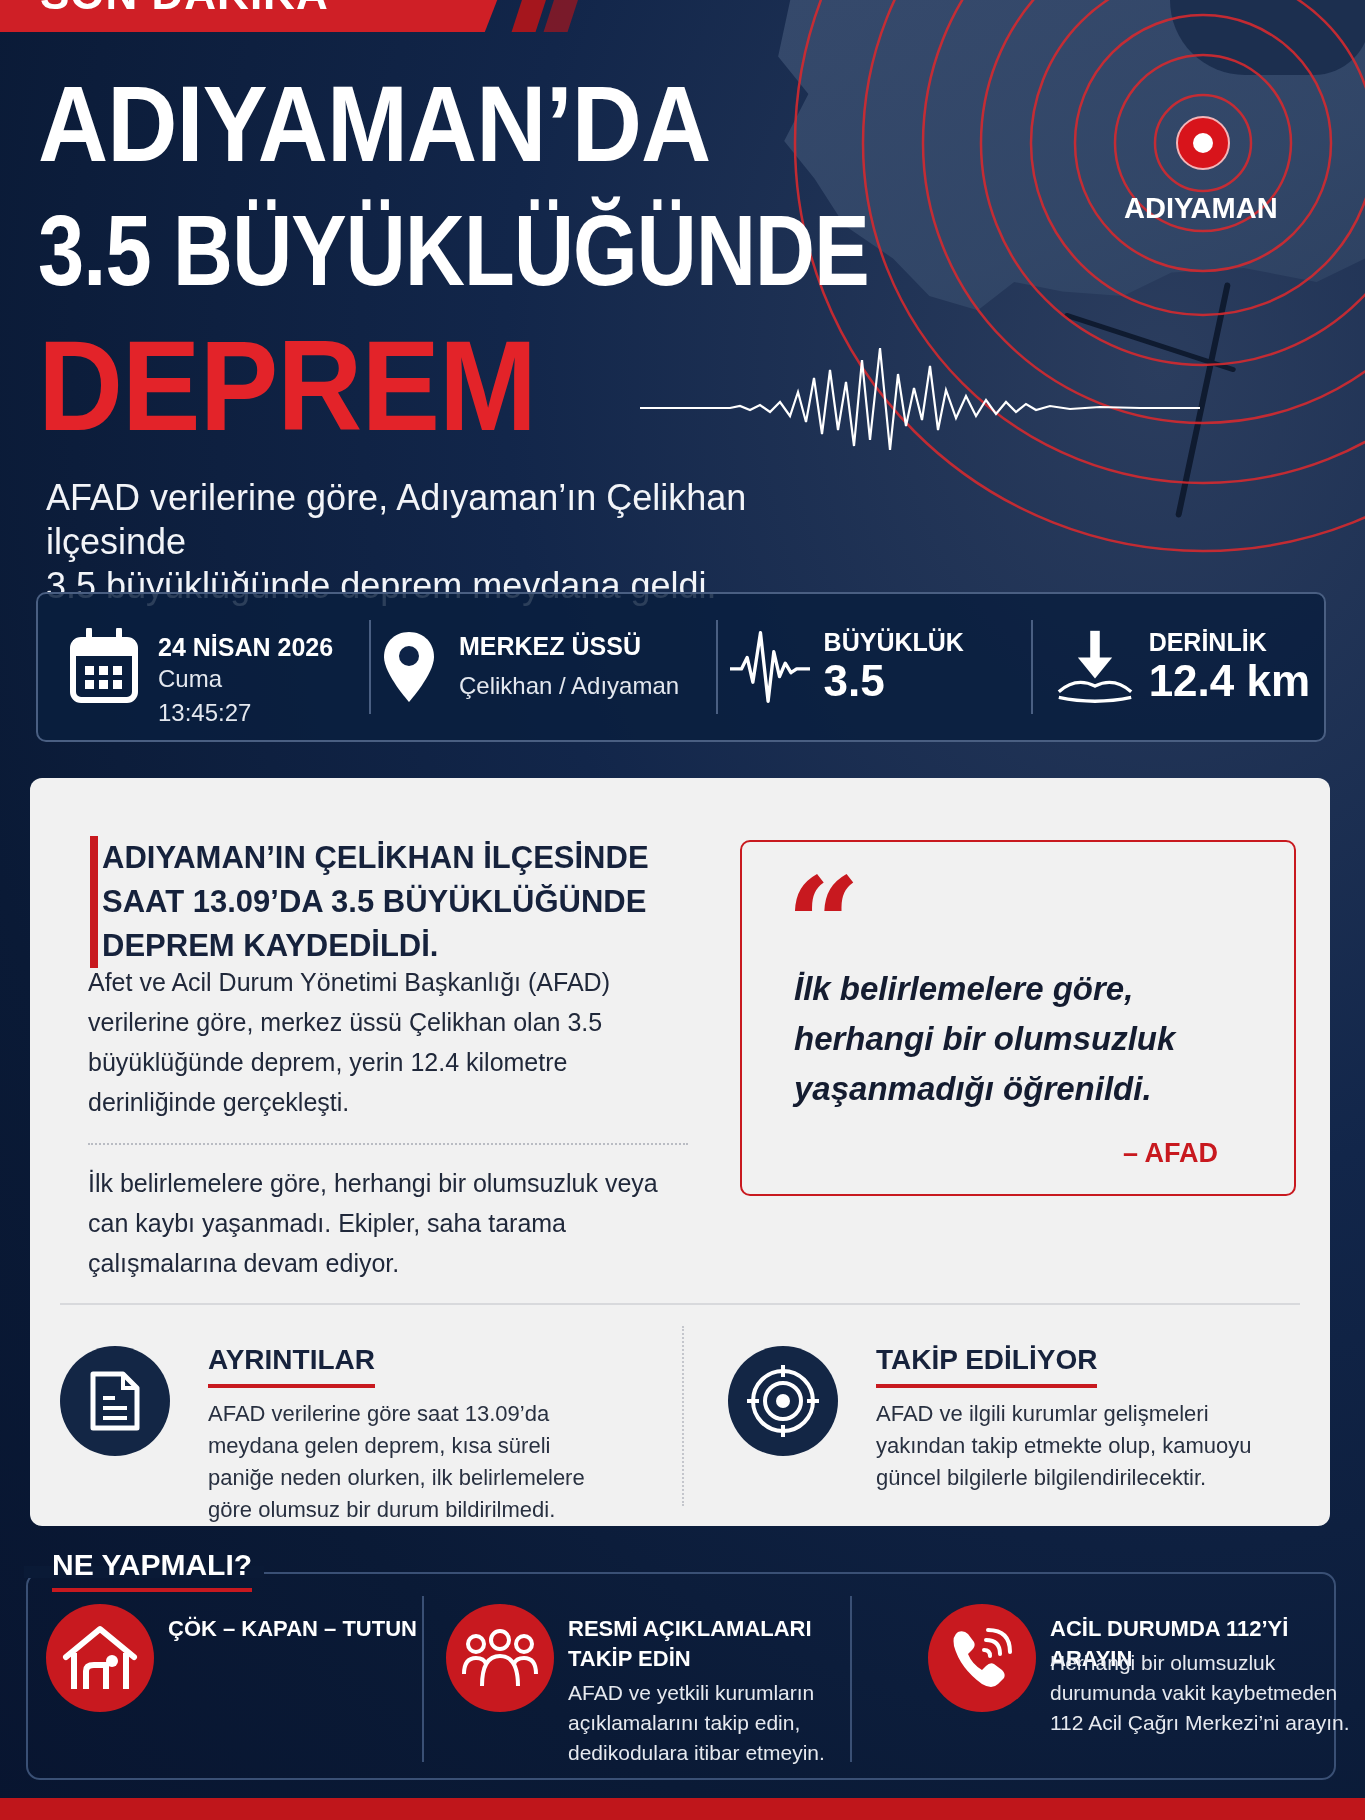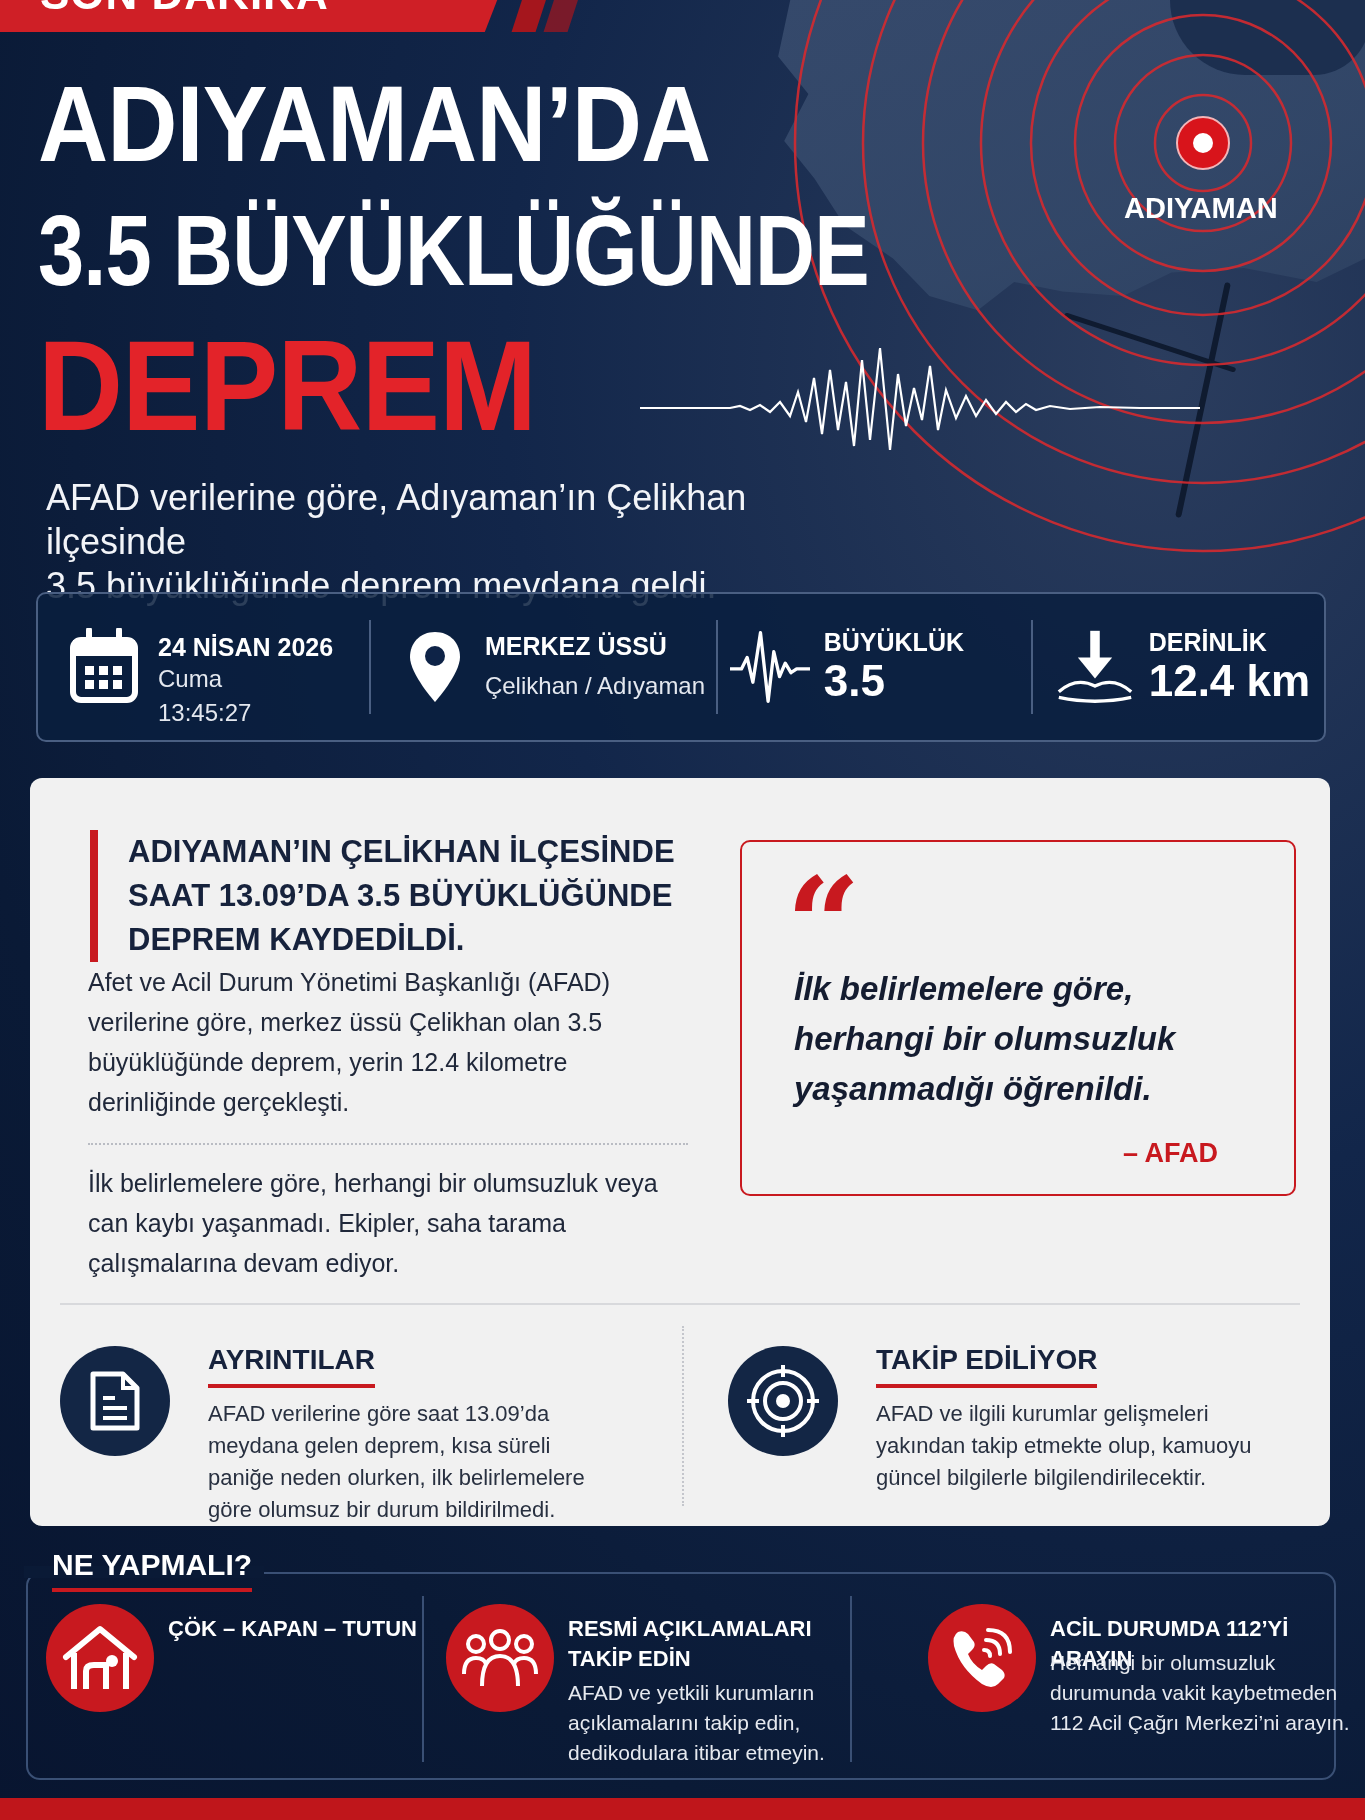--- a/index.html
+++ b/index.html
@@ -84,22 +84,22 @@
   .info-label { font-weight: 700; font-size: 25px; color: #fff; }
   .info-sub { font-size: 24px; color: #e4e8ef; line-height: 34px; }
   .info-big { font-weight: 700; font-size: 44px; color: #fff; line-height: 1.1; }
 
   
   .card {
     position: absolute; left: 30px; top: 778px; width: 1300px; height: 748px;
     background: #f1f1f1; border-radius: 12px; color: #18213a;
   }
   .card-title {
-    position: absolute; left: 60px; top: 52px; width: 600px;
-    border-left: 8px solid #c8191f; padding-left: 30px;
+    position: absolute; left: 60px; top: 58px; width: 600px;
+    border-left: 8px solid #c8191f; padding-left: 4px;
     font-weight: 700; font-size: 31px; line-height: 44px; color: #16223c;
   }
   .card-p1 {
     position: absolute; left: 58px; top: 184px; width: 600px;
     font-size: 25px; line-height: 40px; color: #20283a;
   }
   .card-dots {
     position: absolute; left: 58px; top: 365px; width: 600px; border-top: 2px dotted #b9bcc3;
   }
   .card-p2 {
@@ -220,21 +220,21 @@
               <rect x="44" y="52" width="9" height="9"></rect>
           </g>
         </svg>
       </div>
       <div style="margin-left:14px;margin-top:28px;">
         <div class="info-label">24 NİSAN 2026</div>
         <div class="info-sub">Cuma</div>
         <div class="info-sub">13:45:27</div>
       </div>
     </div>
-    <div class="info-cell" style="width:350px;padding-left:26px;">
+    <div class="info-cell" style="width:350px;">
       <div class="info-icon">
         <svg width="54" height="74" viewBox="0 0 54 74">
           <path d="M27 2 C12 2 2 13 2 27 C2 44 27 72 27 72 C27 72 52 44 52 27 C52 13 42 2 27 2 Z" fill="#fff"></path>
           <circle cx="27" cy="26" r="10" fill="#0e2347"></circle>
         </svg>
       </div>
       <div style="margin-left:10px;">
         <div class="info-label">MERKEZ ÜSSÜ</div>
         <div class="info-sub" style="margin-top:8px;">Çelikhan / Adıyaman</div>
       </div>

